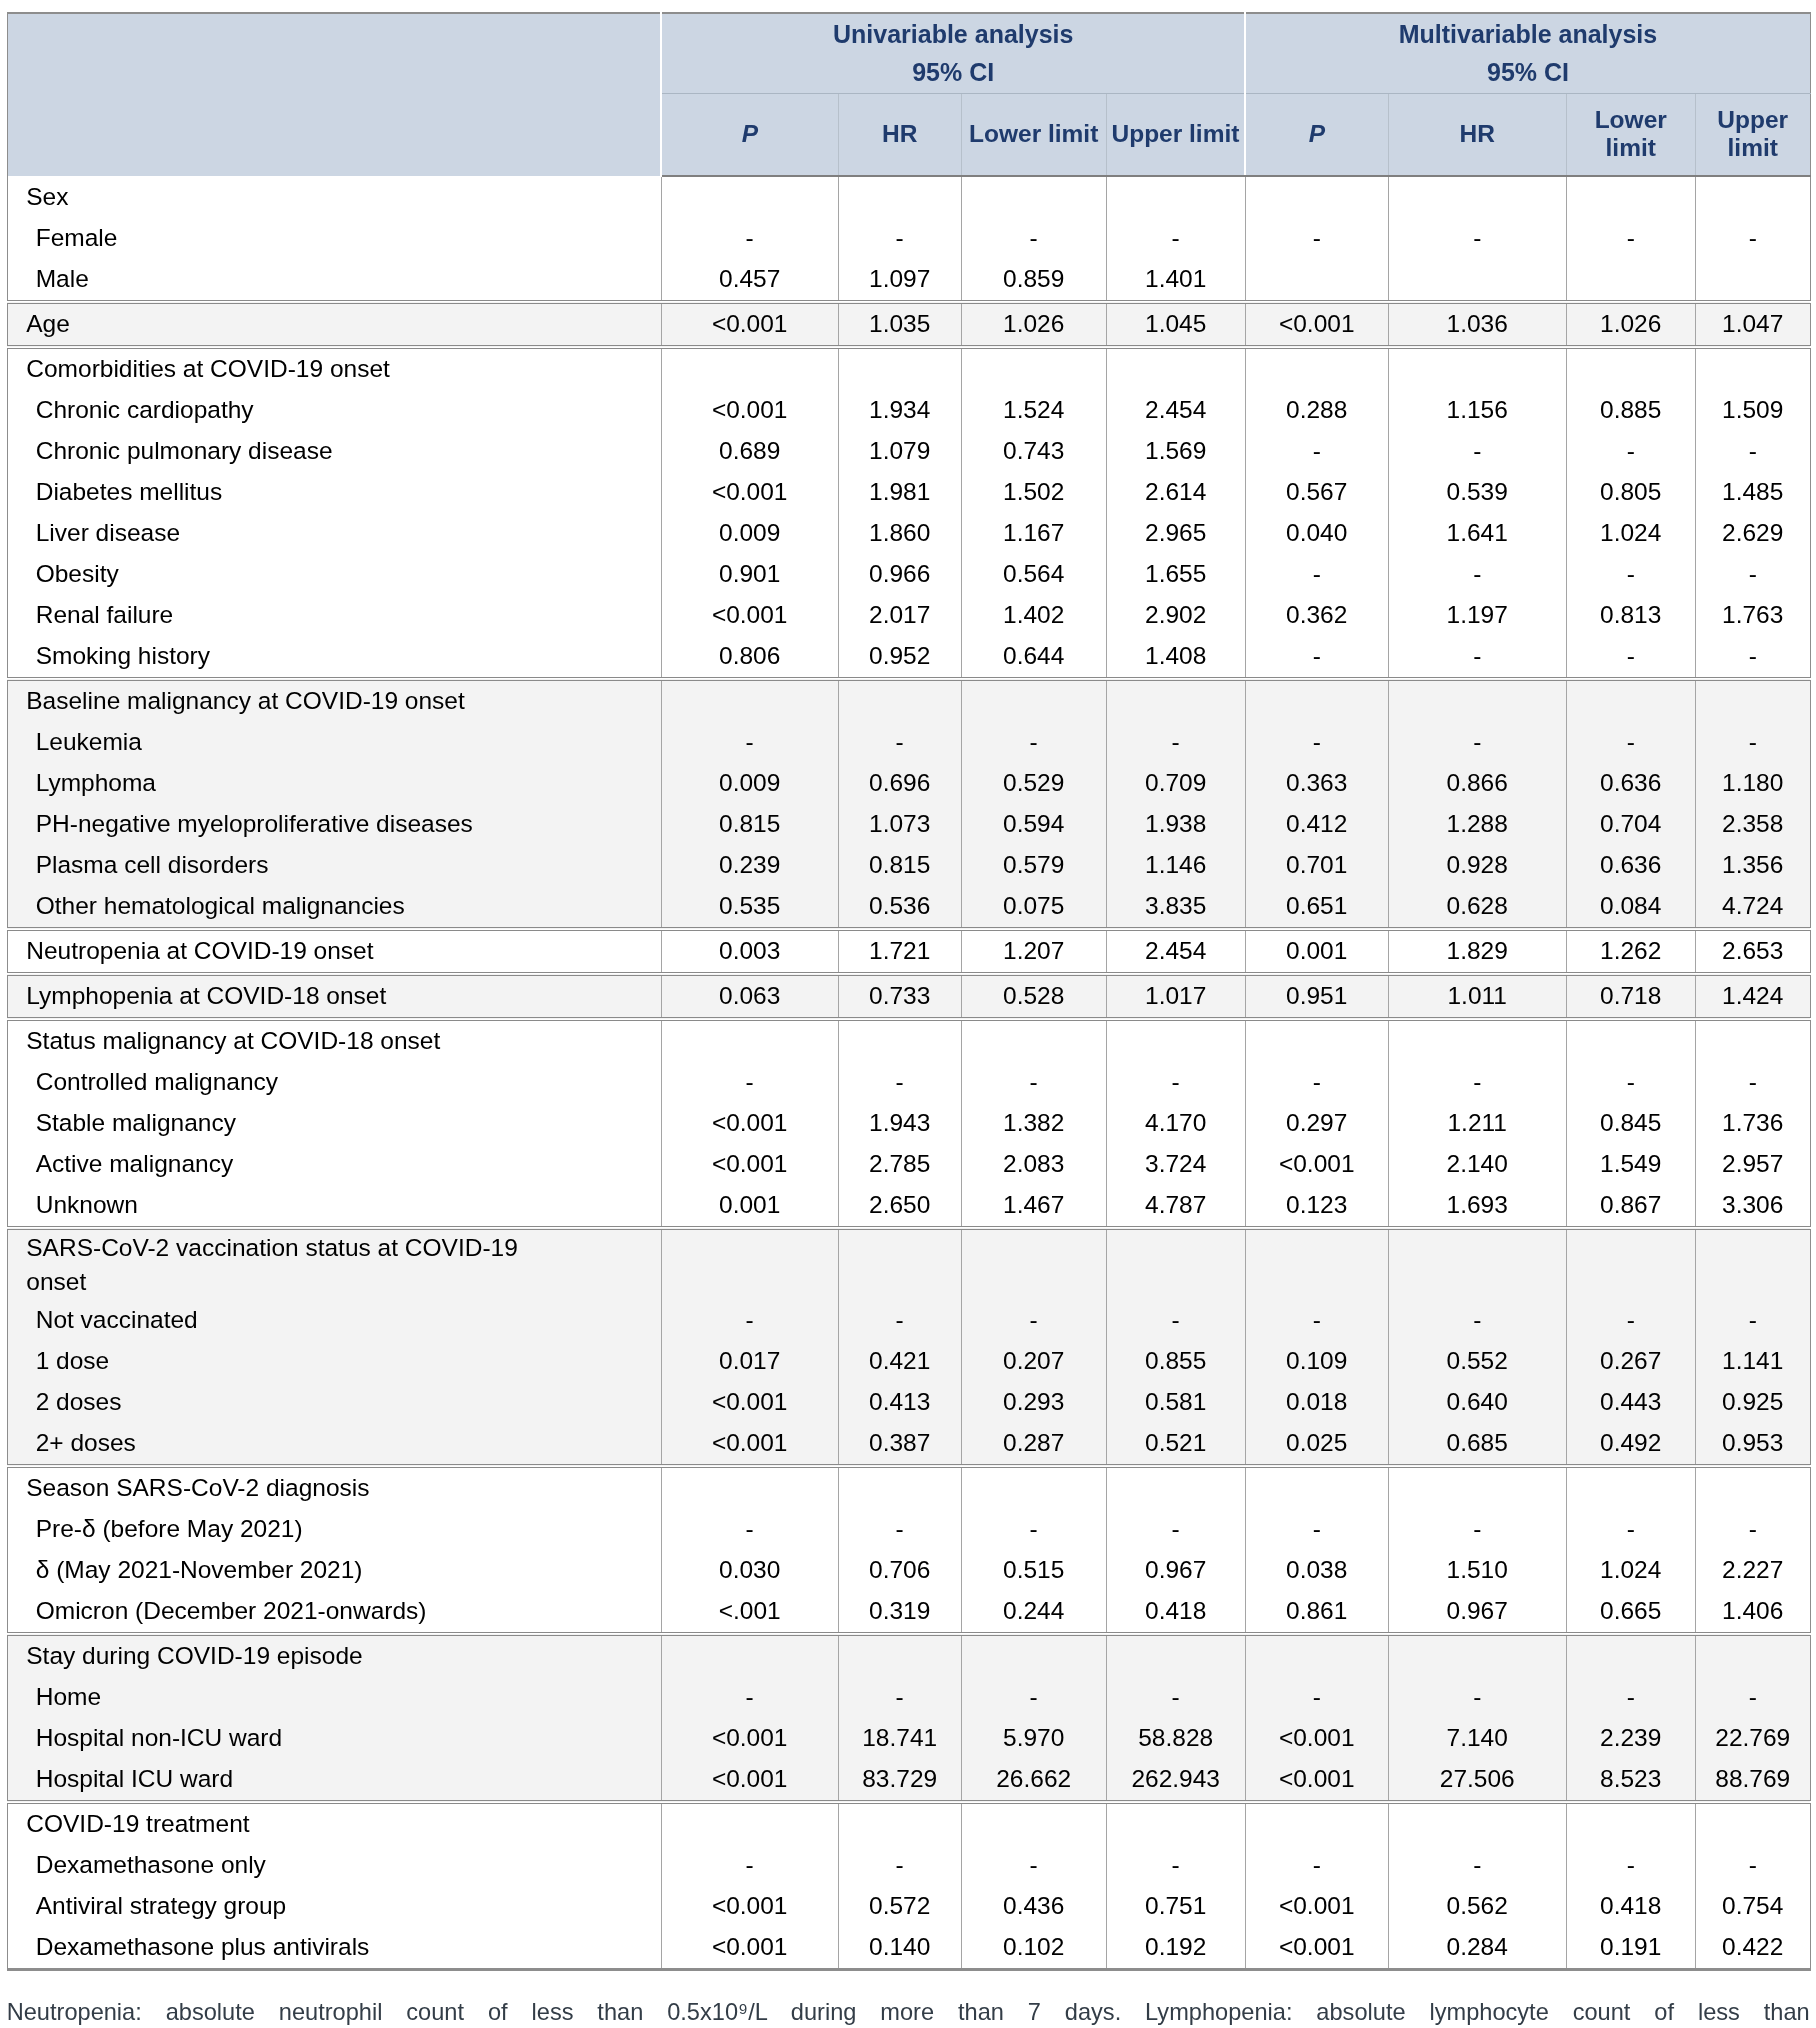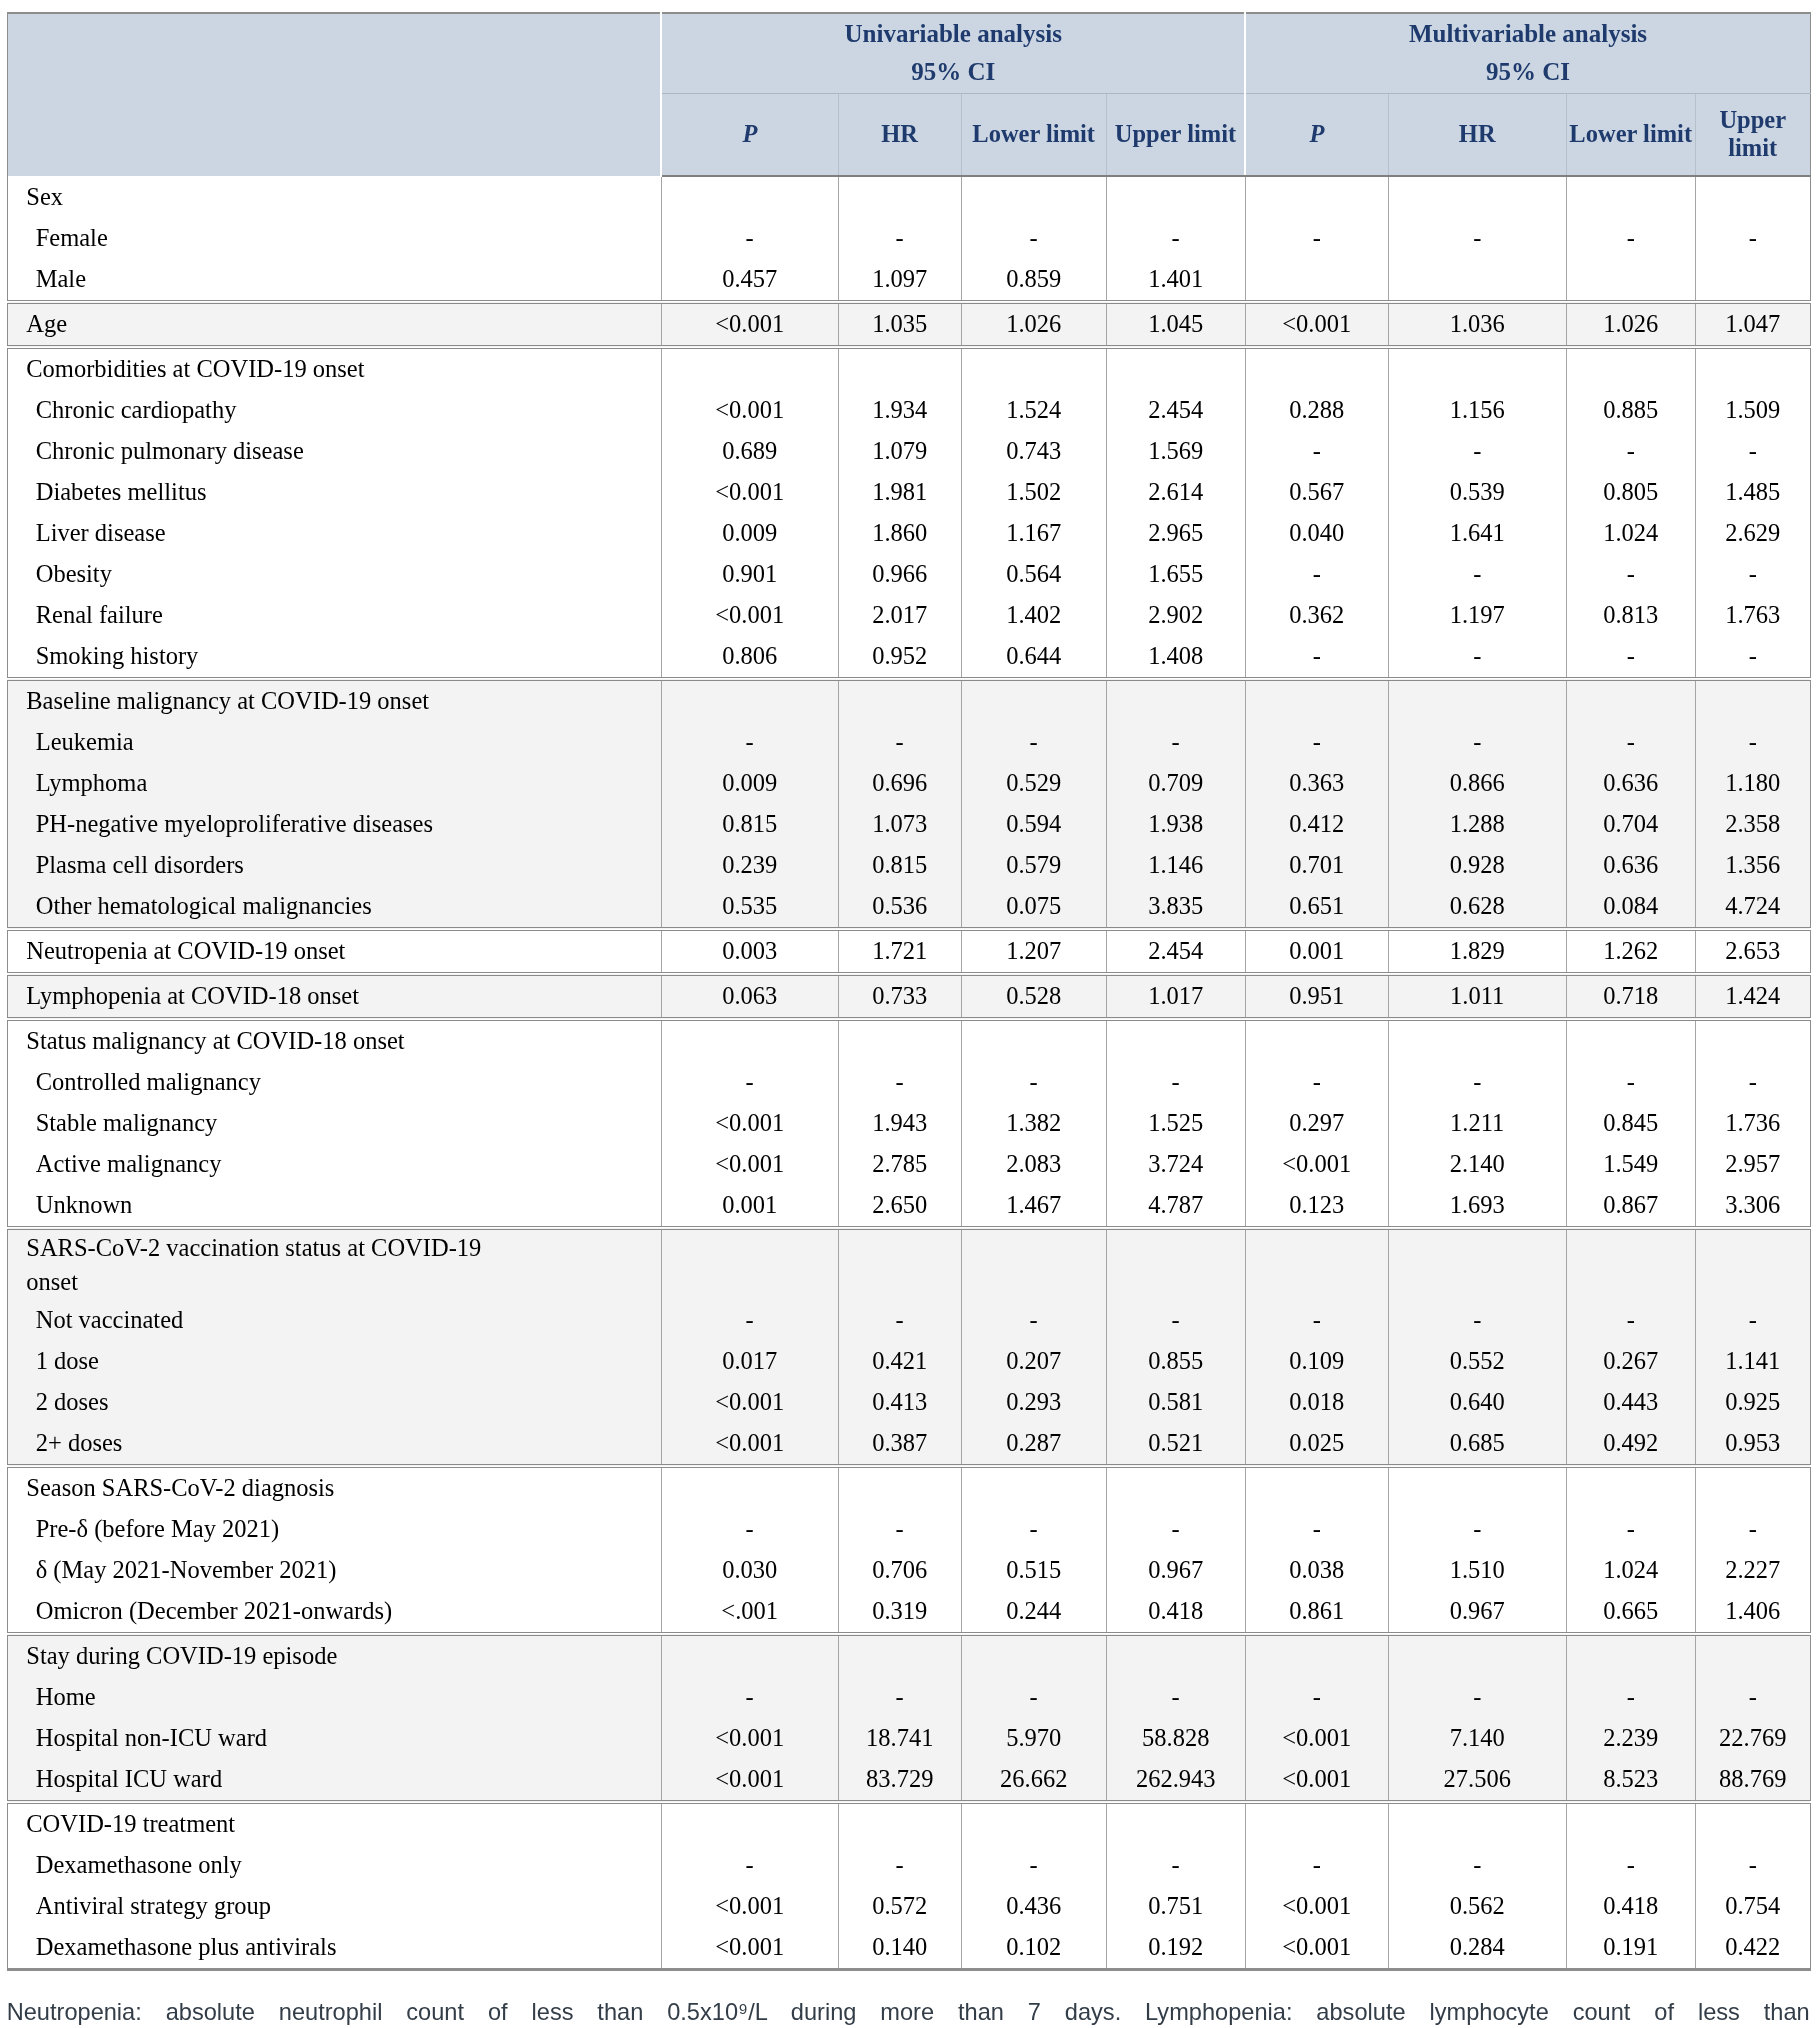--- a/index.html
+++ b/index.html
@@ -6,21 +6,20 @@
   body { font-family: "Liberation Sans", sans-serif; color: #000; }
   .page { width: 1803px; padding: 11.8px 6.7px 0 6.7px; }
 
   table.analysis {
     width: 1803px;
     table-layout: fixed;
     border-collapse: collapse;
     border: 1.7px solid #8d8d8d;
     border-top-width: 2.5px;
     border-bottom-width: 3.4px;
-    font-family: Liberation Serif, serif;
   }
 
   
   thead th {
     background: #ccd6e3;
     color: #1f3b6d;
     font-weight: bold;
     vertical-align: middle;
     padding: 0;
   }
@@ -343,21 +342,21 @@
           <td class="val">-</td>
           <td class="val">-</td>
           <td class="val">-</td>
           <td class="val">-</td>
         </tr>
         <tr class="white">
           <td class="lbl ind">Stable malignancy</td>
           <td class="val">&lt;0.001</td>
           <td class="val">1.943</td>
           <td class="val">1.382</td>
-          <td class="val">1.525</td>
+          <td class="val">4.170</td>
           <td class="val">0.297</td>
           <td class="val">1.211</td>
           <td class="val">0.845</td>
           <td class="val">1.736</td>
         </tr>
         <tr class="white">
           <td class="lbl ind">Active malignancy</td>
           <td class="val">&lt;0.001</td>
           <td class="val">2.785</td>
           <td class="val">2.083</td>

